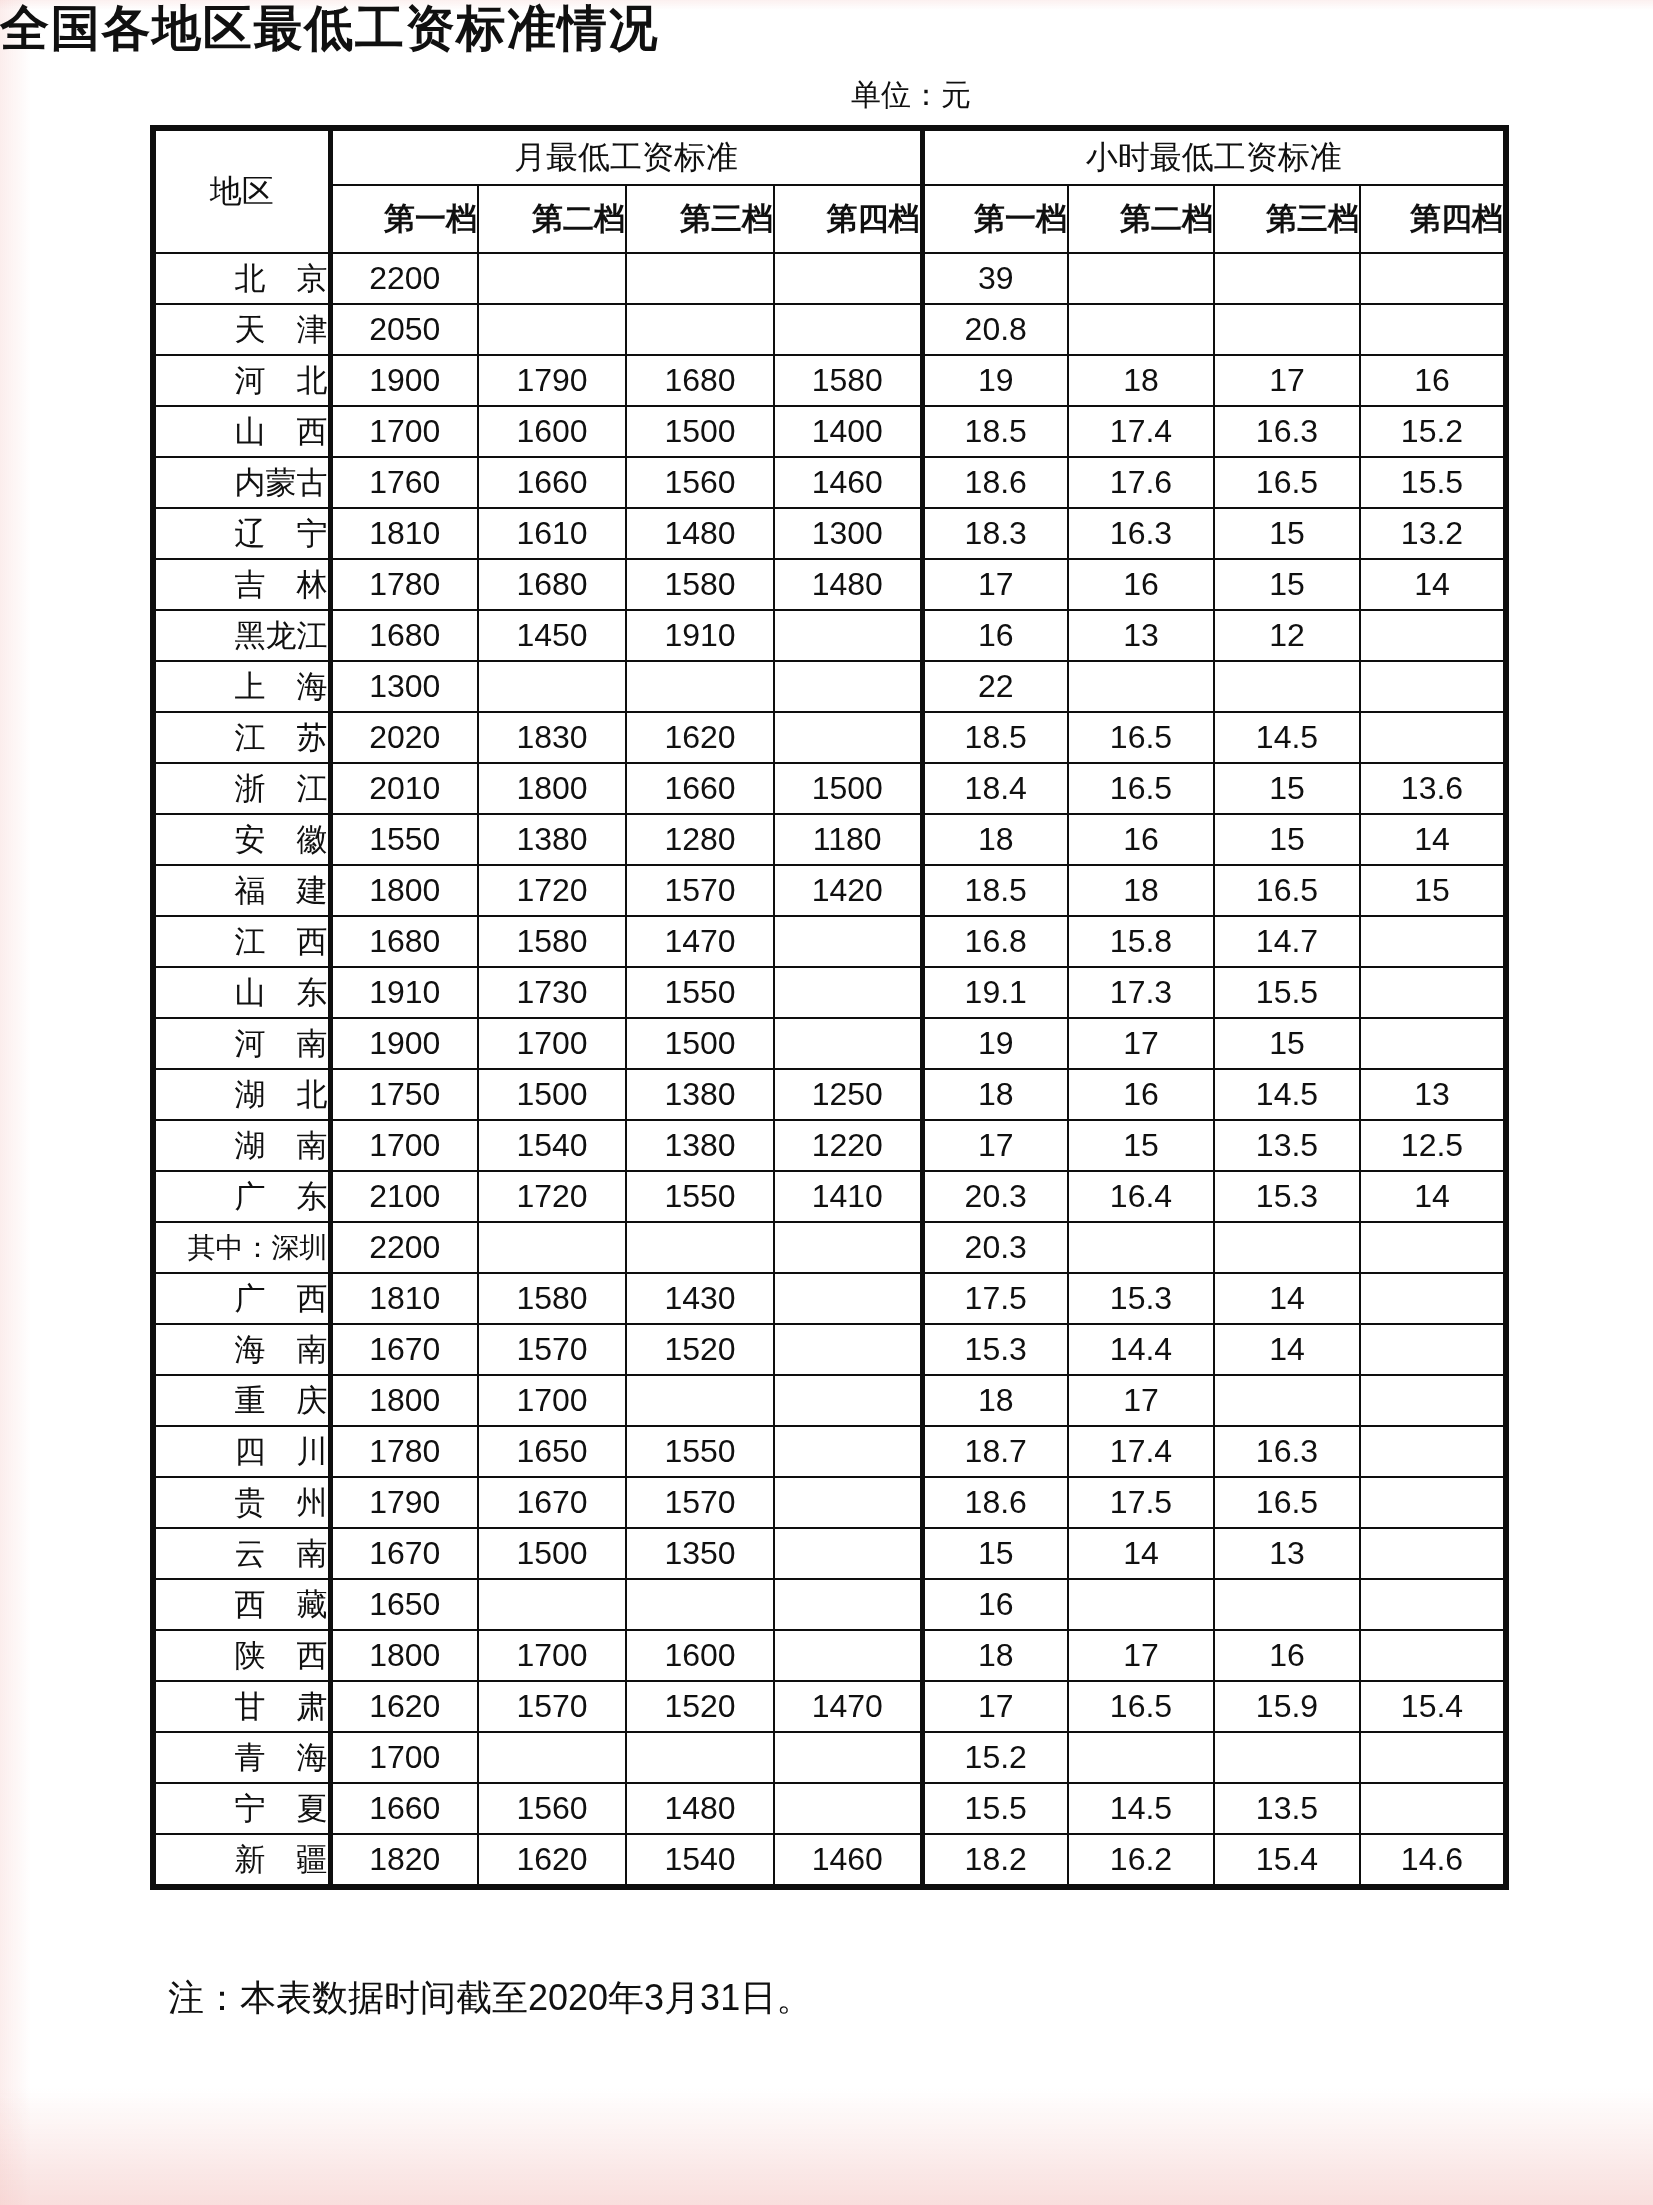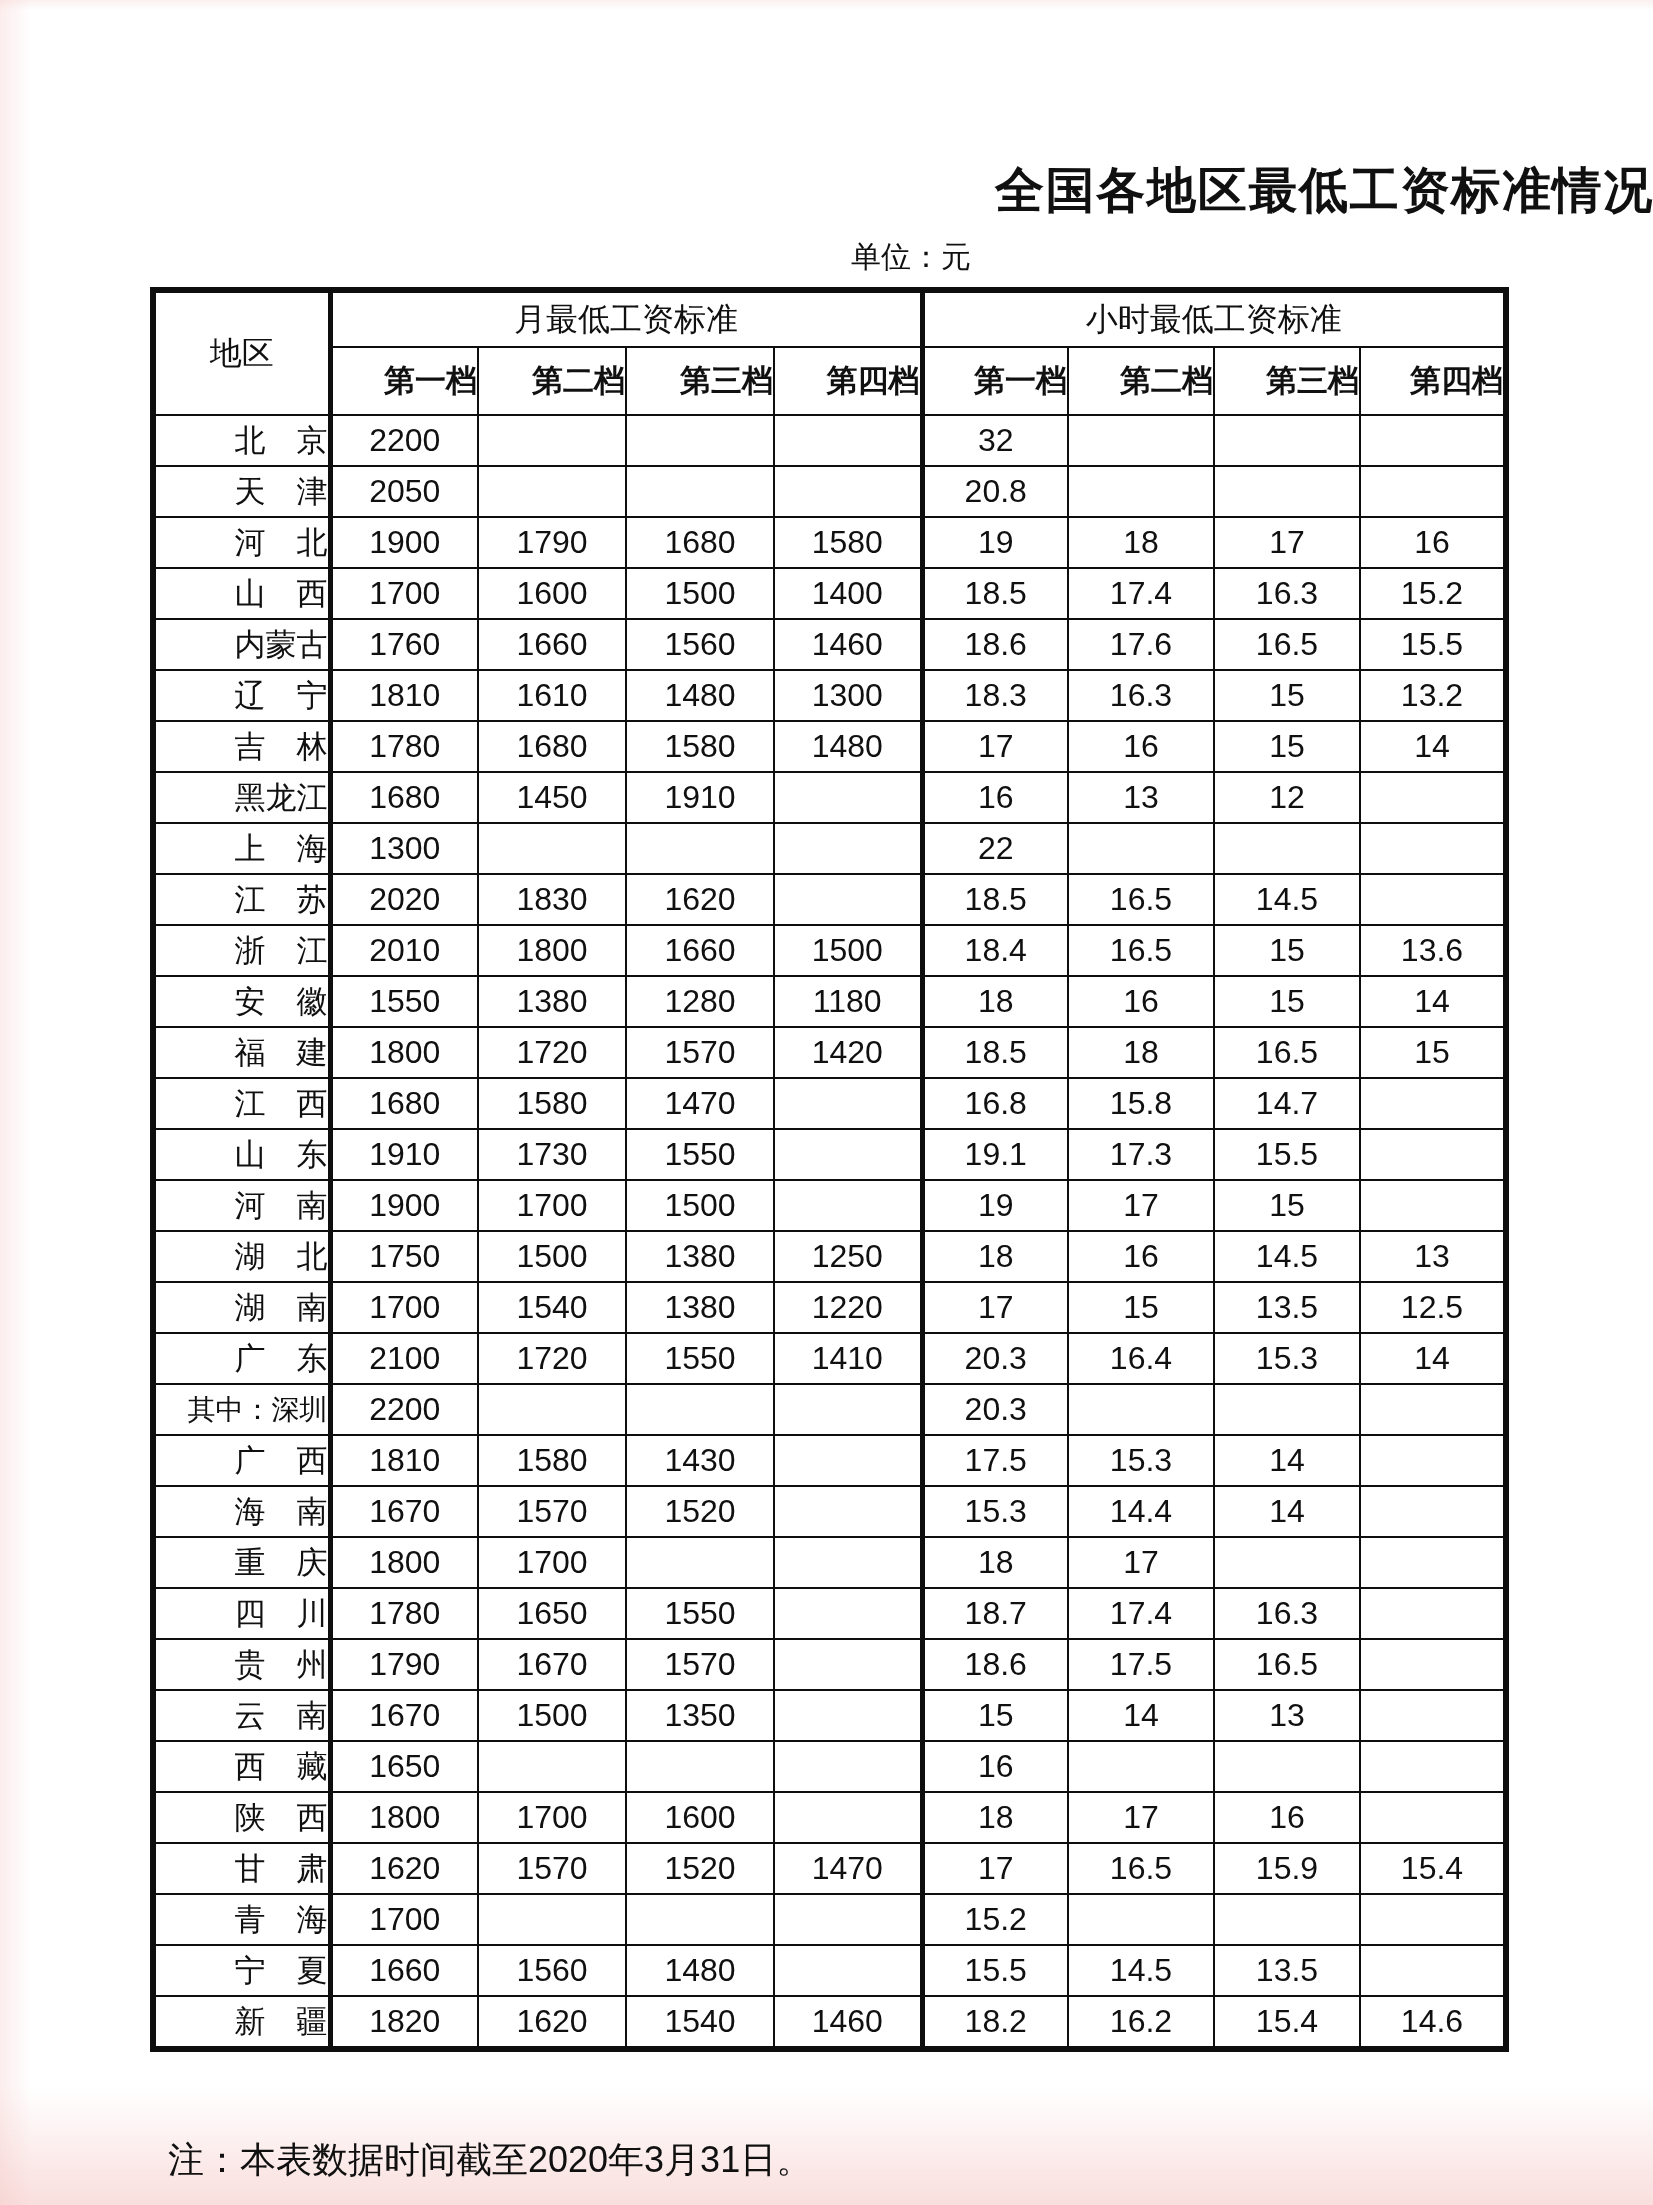--- a/index.html
+++ b/index.html
@@ -11,22 +11,21 @@
     color: #101010;
     background:
       linear-gradient(to top, rgba(243,196,193,0.55) 0px, rgba(243,196,193,0.0) 117px),
       linear-gradient(to right, rgba(243,196,193,0.30) 0px, rgba(243,196,193,0.0) 31px),
       linear-gradient(to bottom, rgba(243,196,193,0.25) 0px, rgba(243,196,193,0.0) 10px),
       #ffffff;
     overflow: hidden;
   }
   .title {
     margin: 0;
-    padding-top: 162px;
-    text-align: right;
+    text-align: left;
     font-size: 49px;
     font-weight: 700;
     letter-spacing: 1.7px;
     line-height: 1.15;
   }
   .unit {
     margin: 19px 0 9px 168px;
     font-size: 30px;
     font-weight: 500;
     text-align: center;
@@ -97,21 +96,21 @@
       <th>第四档</th>
     </tr>
   </thead>
   <tbody>
       <tr>
         <td class="region">北　京</td>
         <td class="gsep">2200</td>
         <td></td>
         <td></td>
         <td></td>
-        <td class="gsep">32</td>
+        <td class="gsep">39</td>
         <td></td>
         <td></td>
         <td></td>
       </tr>
       <tr>
         <td class="region">天　津</td>
         <td class="gsep">2050</td>
         <td></td>
         <td></td>
         <td></td>

